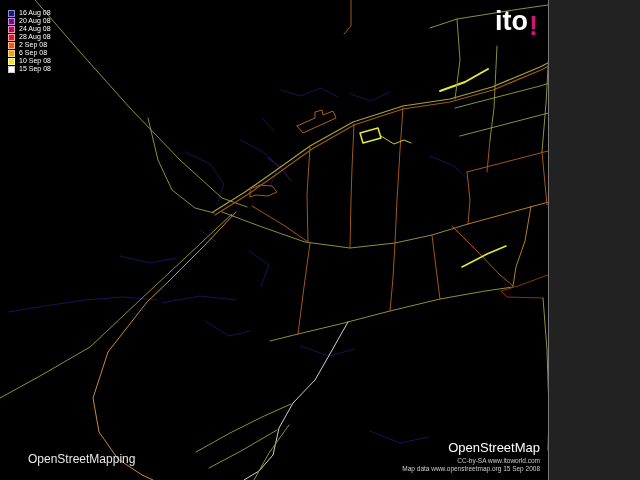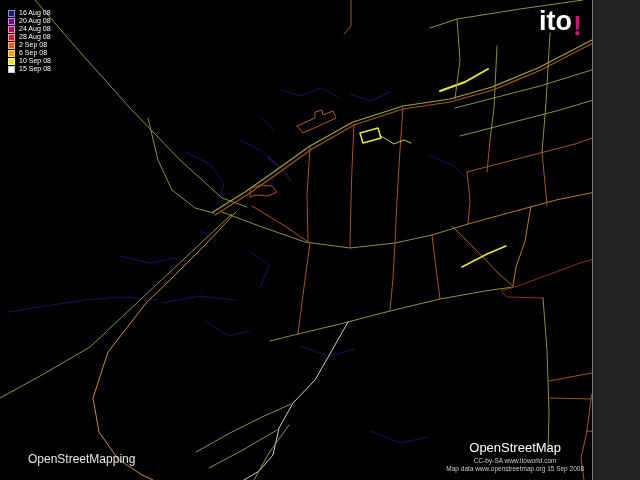--- a/index.html
+++ b/index.html
@@ -1,36 +1,36 @@
 <!DOCTYPE html>
 <html><head>
 <meta charset="utf-8">
 <style>
   html,body{margin:0;padding:0;background:#222;}
   #frame{
-    position:relative;width:592px;height:480px;background:#000;
+    position:relative;width:548px;height:480px;background:#000;
     overflow:hidden;font-family:"Liberation Sans",sans-serif;
     outline:1px solid #7a7a7a;
   }
   #map-svg{position:absolute;left:0;top:0;width:640px;height:480px;}
   
   #legend{position:absolute;left:8px;top:9px;}
   .legend-row{display:flex;align-items:center;height:8px;margin-bottom:0px;}
   .legend-swatch{width:7px;height:7px;box-sizing:border-box;border:1px solid #999;margin-right:4px;flex:none;}
   .legend-label{color:#ffffff;font-size:7px;line-height:8px;white-space:nowrap;}
   
   #logo{position:absolute;right:10px;top:6px;font-weight:bold;font-size:27px;letter-spacing:0px;}
   #logo .logo-text{color:#ffffff;}
   #logo .logo-bang{display:inline-block;transform:translateY(5px);margin-left:1px;}
   
   #title-block{position:absolute;left:8px;bottom:14px;color:#fff;}
   #map-title{font-size:16px;color:#ffffff;}
   #map-subtitle{font-size:12px;color:#e8e8e8;margin-top:3px;margin-left:20px;}
   
-  #attrib-block{position:absolute;right:8px;bottom:8px;text-align:center;color:#fff;}
+  #attrib-block{position:absolute;right:8px;bottom:8px;text-align:right;color:#fff;}
   #attrib-title{font-size:13px;color:#ffffff;}
   #attrib-line1{font-size:6.5px;color:#cccccc;margin-top:2px;}
   #attrib-line2{font-size:6.5px;color:#cccccc;margin-top:1px;}
 </style>
 </head>
 <body>
 
 <div id="frame">
 
   <svg id="map-svg" viewBox="0 0 640 480" xmlns="http://www.w3.org/2000/svg" style="background: rgb(0, 0, 0);">

